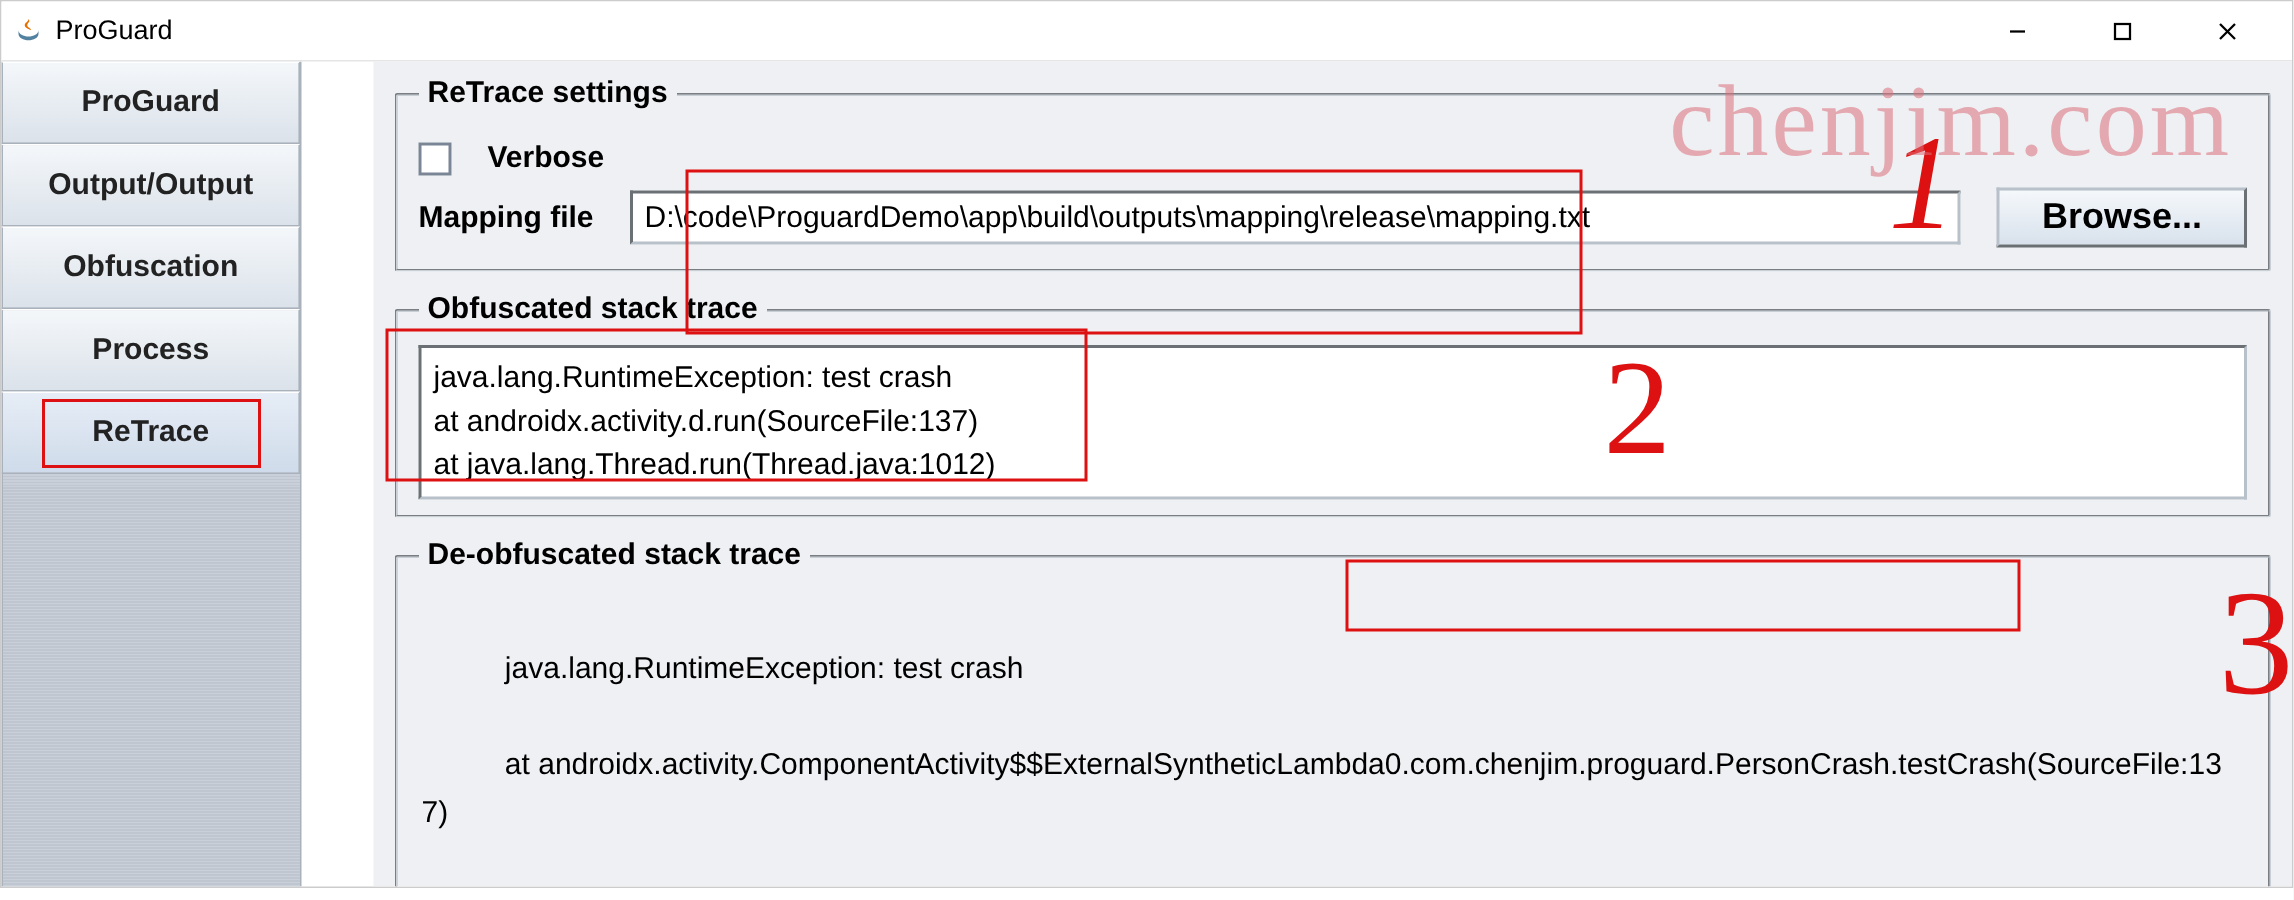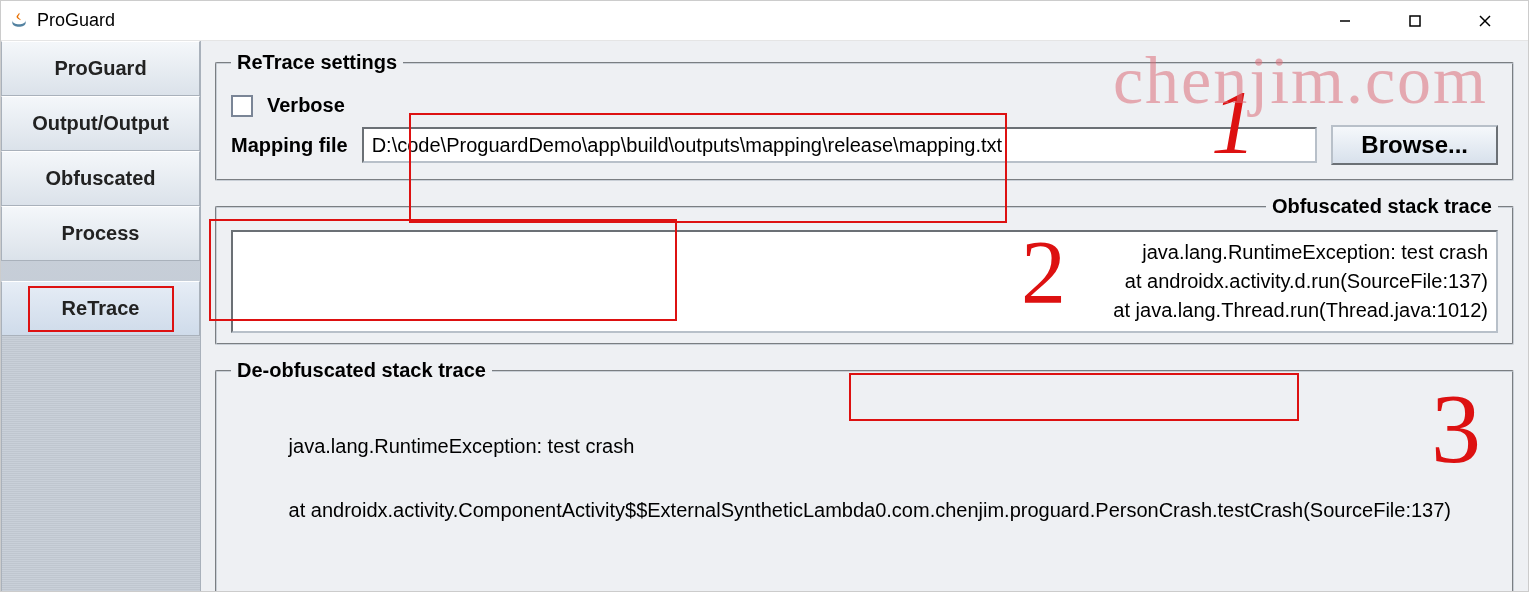--- a/index.html
+++ b/index.html
@@ -85,35 +85,36 @@
       );
       border-left: 1px solid #a9b1bb;
     }
     
     .main {
       flex: 1;
       padding: 10px 14px;
       background: #eef0f3;
       overflow: hidden;
       position: relative;
+      margin-left: 48px;
     }
     fieldset.groupbox {
       border: 2px groove #c9cfd6;
       border-radius: 2px;
       margin-bottom: 14px;
       padding: 12px 14px 14px 14px;
       background: #eef0f3;
     }
     fieldset.groupbox > legend {
       font-weight: 700;
       font-size: 20px;
       padding: 0 6px;
       color: #000;
     }
-    .row { display: flex; align-items: center; gap: 14px; margin-top: 8px; }
+    .row { display: flex; align-items: center; gap: 24px; margin-top: 8px; }
     .checkbox {
       width: 22px; height: 22px;
       border: 2px solid #7a8596;
       background: #fff;
       display: inline-block;
     }
     .label { font-weight: 700; font-size: 20px; }
     .text-input {
       flex: 1;
       height: 36px;
@@ -209,26 +210,26 @@
   <div class="body">
 
     <div class="sidebar">
       <div class="sidebar-item">
           <span>ProGuard</span>
         </div>
       <div class="sidebar-item">
           <span>Output/Output</span>
         </div>
       <div class="sidebar-item">
-          <span>Obfuscated</span>
+          <span>Obfuscation</span>
         </div>
       <div class="sidebar-item">
           <span>Process</span>
         </div>
-      <div class="sidebar-item selected" style="position:relative;margin-top:20px;">
+      <div class="sidebar-item selected" style="position:relative;">
         <span>ReTrace</span>
         <span class="anno" style="left:26px;top:4px;width:146px;height:46px;"></span>
       </div>
       <div class="sidebar-filler"></div>
     </div>
 
     <div class="main">
 
       <fieldset class="groupbox">
         <legend>ReTrace settings</legend>
@@ -236,21 +237,21 @@
           <span class="checkbox"></span>
           <span class="label">Verbose</span>
         </div>
         <div class="row">
           <span class="label">Mapping file</span>
           <input class="text-input" type="text" value="D:\code\ProguardDemo\app\build\outputs\mapping\release\mapping.txt" style="">
           <button class="btn-browse">Browse...</button>
         </div>
       </fieldset>
 
-      <fieldset class="groupbox" style="padding-bottom:10px;text-align:right;">
+      <fieldset class="groupbox" style="padding-bottom:10px;">
         <legend>Obfuscated stack trace</legend>
         <div class="stack-box" style="width:100%;">java.lang.RuntimeException: test crash
 at androidx.activity.d.run(SourceFile:137)
 at java.lang.Thread.run(Thread.java:1012)</div>
       </fieldset>
 
       <fieldset class="groupbox" style="border-bottom:none; margin-bottom:0;">
         <legend>De-obfuscated stack trace</legend>
         <div class="deobf-text">
           <span>java.lang.RuntimeException: test crash</span><br>

